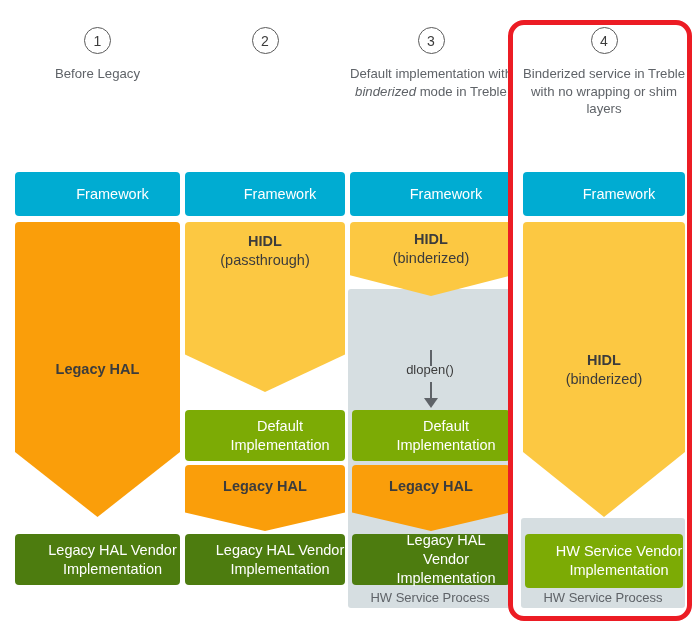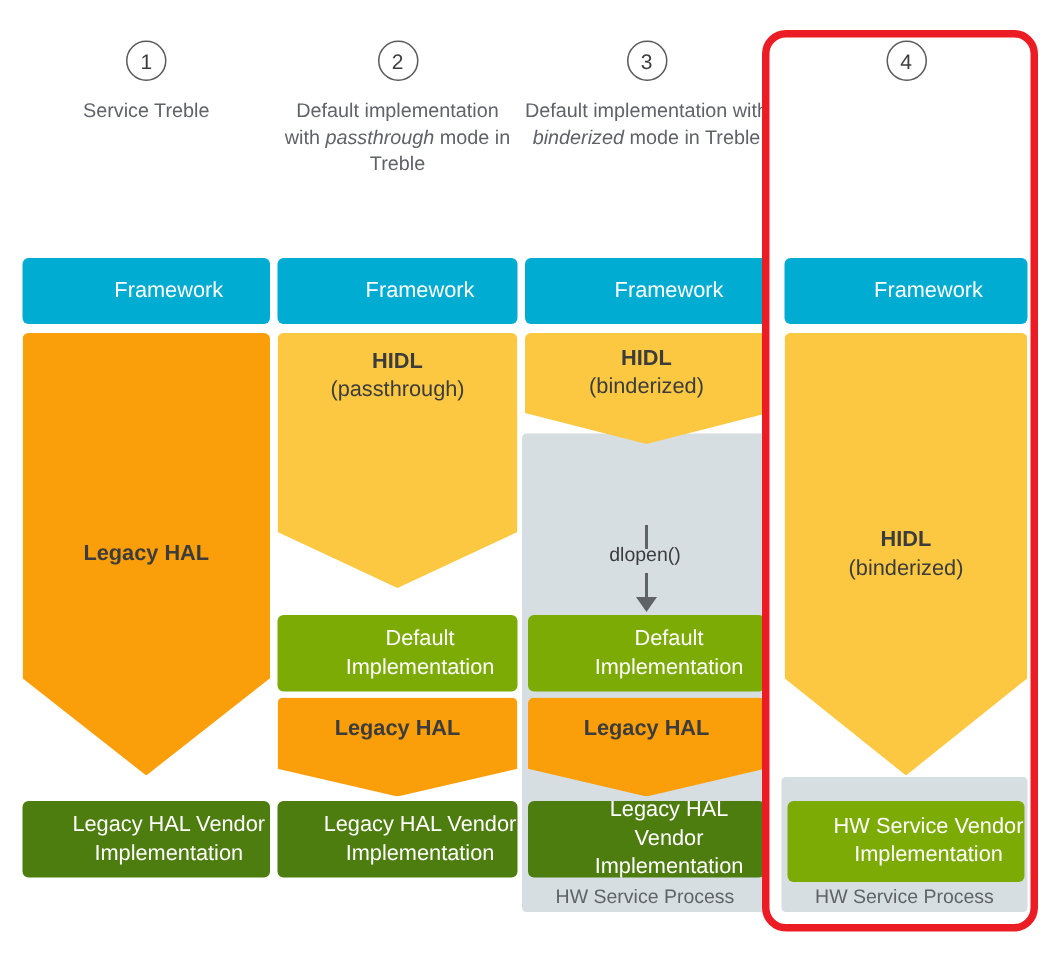--- a/index.html
+++ b/index.html
@@ -151,44 +151,41 @@
   }
 </style>
 </head>
 <body>
 
 <div id="diagram">
 
   <div class="col-header" style="left:15px; top:27px; width:165px;">
     <div class="step-circle">1</div>
     <div class="col-caption">
-      <span>Service Treble</span>
+      <span>Before Legacy</span>
     </div>
   </div>
 
   <div class="box box-framework" style="left:15px; top:172px; width:165px; height:44px;">
     <span class="lbl">Framework</span>
   </div>
 
   <div class="arrow arrow-orange pennant-deep" style="left:15px; top:222px; width:165px; height:295px; align-items:center;">
     <div class="atext">
       <b>Legacy HAL</b>
     </div>
   </div>
 
   <div class="box box-red" style="left:15px; top:534px; width:165px; height:51px; flex-direction:column;">
     <span class="lbl">Legacy HAL Vendor</span>
     <span class="lbl">Implementation</span>
   </div>
 
   <div class="col-header" style="left:185px; top:27px; width:160px;">
     <div class="step-circle">2</div>
-    <div class="col-caption">
-      <span>Default implementation with </span><i>passthrough</i><span> mode in Treble</span>
-    </div>
   </div>
 
   <div class="box box-framework" style="left:185px; top:172px; width:160px; height:44px;">
     <span class="lbl">Framework</span>
   </div>
 
   <div class="arrow arrow-yellow pennant-deep" style="left:185px; top:222px; width:160px; height:170px; align-items:flex-start; padding-top:10px;">
     <div class="atext">
       <b>HIDL</b><br>
       <span>(passthrough)</span>
@@ -250,20 +247,23 @@
 
   <div class="box box-red" style="left:352px; top:534px; width:158px; height:51px; flex-direction:column;">
     <span class="lbl">Legacy HAL Vendor</span>
     <span class="lbl">Implementation</span>
   </div>
 
   <div class="process-label" style="left:348px; top:590px; width:164px;">HW Service Process</div>
 
   <div class="col-header" style="left:523px; top:27px; width:162px;">
     <div class="step-circle">4</div>
+    <div class="col-caption">
+      <span>Binderized service in Treble with no wrapping or shim layers</span>
+    </div>
   </div>
 
   <div class="process-bg" style="left:521px; top:518px; width:164px; height:90px;"></div>
 
   <div class="box box-framework" style="left:523px; top:172px; width:162px; height:44px;">
     <span class="lbl">Framework</span>
   </div>
 
   <div class="arrow arrow-yellow pennant-deep" style="left:523px; top:222px; width:162px; height:295px; align-items:center;">
     <div class="atext">

